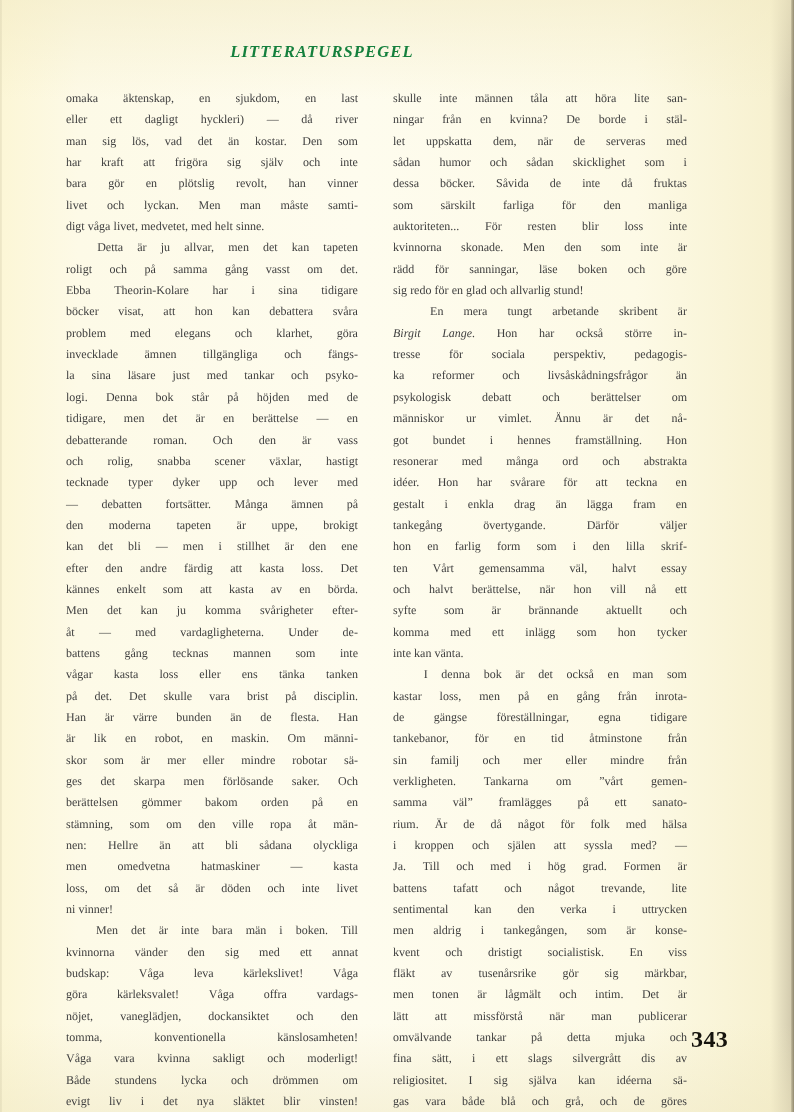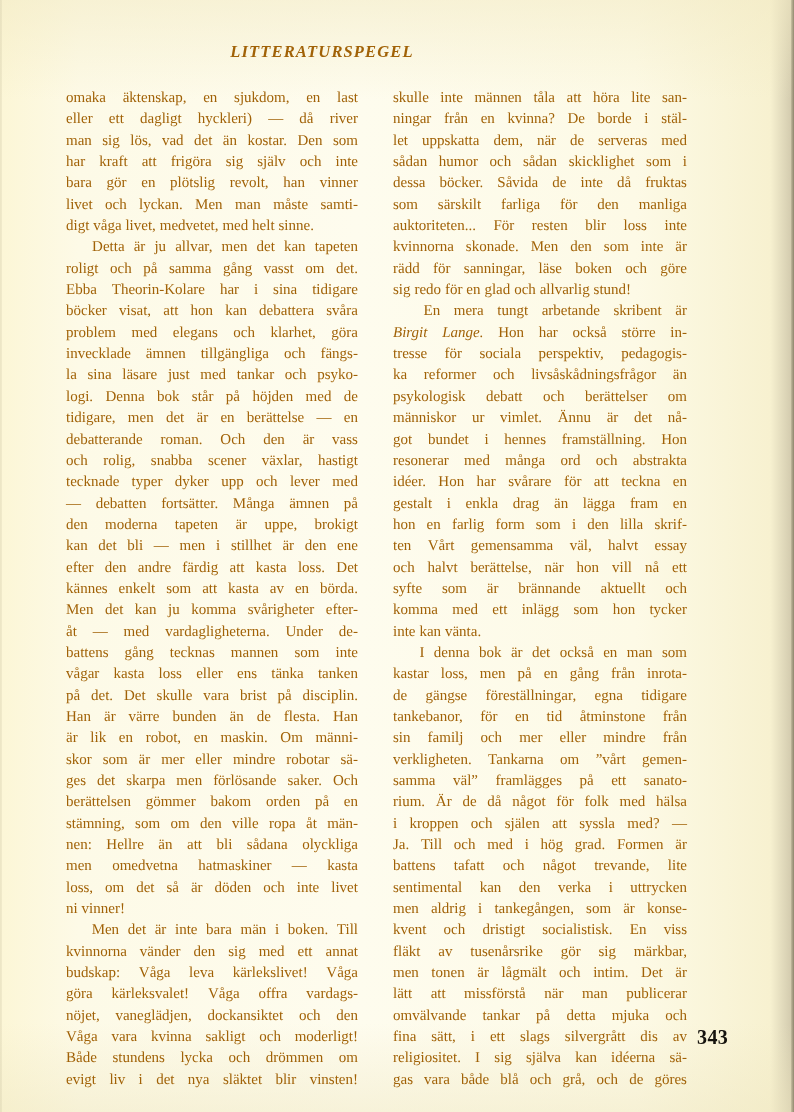--- a/index.html
+++ b/index.html
@@ -67,30 +67,30 @@
   #running-head {
     position: absolute;
     top: 42px;
     left: 0;
     width: 644px;
     text-align: center;
     font-style: italic;
     font-weight: bold;
     font-size: 16.5px;
     letter-spacing: 1.15px;
-    color: #a16207;
+    color: #15803d;
   }
 
   
   .column {
     position: absolute;
     top: 88px;
-    font-size: 15px;
+    font-size: 12px;
     line-height: 21.35px;
-    color: #a16207;
+    color: #404040;
     text-rendering: geometricPrecision;
   }
   #col-left {
     left: 66px;
     width: 292px;
   }
   #col-right {
     left: 393px;
     width: 294px;
   }
@@ -127,21 +127,21 @@
   .it {
     font-style: italic;
   }
 
   #folio {
     position: absolute;
     left: 0;
     top: 1026px;
     width: 728px;
     text-align: right;
-    font-size: 20px;
+    font-size: 24px;
     font-weight: bold;
     color: #15130d;
     letter-spacing: 0.3px;
   }
 </style>
 </head>
 <body>
 
 <div id="paper"></div>
 <div id="edge-left"></div>
@@ -189,20 +189,21 @@
       <div class="tline just"><span class="w">stämning,</span><span class="w">som</span><span class="w">om</span><span class="w">den</span><span class="w">ville</span><span class="w">ropa</span><span class="w">åt</span><span class="w">män-</span></div>
       <div class="tline just"><span class="w">nen:</span><span class="w">Hellre</span><span class="w">än</span><span class="w">att</span><span class="w">bli</span><span class="w">sådana</span><span class="w">olyckliga</span></div>
       <div class="tline just"><span class="w">men</span><span class="w">omedvetna</span><span class="w">hatmaskiner</span><span class="w">—</span><span class="w">kasta</span></div>
       <div class="tline just"><span class="w">loss,</span><span class="w">om</span><span class="w">det</span><span class="w">så</span><span class="w">är</span><span class="w">döden</span><span class="w">och</span><span class="w">inte</span><span class="w">livet</span></div>
       <div class="tline flush"><span class="w">ni</span><span class="w">vinner!</span></div>
       <div class="tline just indent"><span class="w">Men</span><span class="w">det</span><span class="w">är</span><span class="w">inte</span><span class="w">bara</span><span class="w">män</span><span class="w">i</span><span class="w">boken.</span><span class="w">Till</span></div>
       <div class="tline just"><span class="w">kvinnorna</span><span class="w">vänder</span><span class="w">den</span><span class="w">sig</span><span class="w">med</span><span class="w">ett</span><span class="w">annat</span></div>
       <div class="tline just"><span class="w">budskap:</span><span class="w">Våga</span><span class="w">leva</span><span class="w">kärlekslivet!</span><span class="w">Våga</span></div>
       <div class="tline just"><span class="w">göra</span><span class="w">kärleksvalet!</span><span class="w">Våga</span><span class="w">offra</span><span class="w">vardags-</span></div>
       <div class="tline just"><span class="w">nöjet,</span><span class="w">vaneglädjen,</span><span class="w">dockansiktet</span><span class="w">och</span><span class="w">den</span></div>
+      <div class="tline just"><span class="w">tomma,</span><span class="w">konventionella</span><span class="w">känslosamheten!</span></div>
       <div class="tline just"><span class="w">Våga</span><span class="w">vara</span><span class="w">kvinna</span><span class="w">sakligt</span><span class="w">och</span><span class="w">moderligt!</span></div>
       <div class="tline just"><span class="w">Både</span><span class="w">stundens</span><span class="w">lycka</span><span class="w">och</span><span class="w">drömmen</span><span class="w">om</span></div>
       <div class="tline just"><span class="w">evigt</span><span class="w">liv</span><span class="w">i</span><span class="w">det</span><span class="w">nya</span><span class="w">släktet</span><span class="w">blir</span><span class="w">vinsten!</span></div>
     </div>
 
   <div class="column" id="col-right">
       <div class="tline just"><span class="w">skulle</span><span class="w">inte</span><span class="w">männen</span><span class="w">tåla</span><span class="w">att</span><span class="w">höra</span><span class="w">lite</span><span class="w">san-</span></div>
       <div class="tline just"><span class="w">ningar</span><span class="w">från</span><span class="w">en</span><span class="w">kvinna?</span><span class="w">De</span><span class="w">borde</span><span class="w">i</span><span class="w">stäl-</span></div>
       <div class="tline just"><span class="w">let</span><span class="w">uppskatta</span><span class="w">dem,</span><span class="w">när</span><span class="w">de</span><span class="w">serveras</span><span class="w">med</span></div>
       <div class="tline just"><span class="w">sådan</span><span class="w">humor</span><span class="w">och</span><span class="w">sådan</span><span class="w">skicklighet</span><span class="w">som</span><span class="w">i</span></div>
@@ -215,20 +216,21 @@
       <div class="tline just indent"><span class="w">En</span><span class="w">mera</span><span class="w">tungt</span><span class="w">arbetande</span><span class="w">skribent</span><span class="w">är</span></div>
       <div class="tline just"><span class="w it">Birgit</span><span class="w it">Lange.</span><span class="w">Hon</span><span class="w">har</span><span class="w">också</span><span class="w">större</span><span class="w">in-</span></div>
       <div class="tline just"><span class="w">tresse</span><span class="w">för</span><span class="w">sociala</span><span class="w">perspektiv,</span><span class="w">pedagogis-</span></div>
       <div class="tline just"><span class="w">ka</span><span class="w">reformer</span><span class="w">och</span><span class="w">livsåskådningsfrågor</span><span class="w">än</span></div>
       <div class="tline just"><span class="w">psykologisk</span><span class="w">debatt</span><span class="w">och</span><span class="w">berättelser</span><span class="w">om</span></div>
       <div class="tline just"><span class="w">människor</span><span class="w">ur</span><span class="w">vimlet.</span><span class="w">Ännu</span><span class="w">är</span><span class="w">det</span><span class="w">nå-</span></div>
       <div class="tline just"><span class="w">got</span><span class="w">bundet</span><span class="w">i</span><span class="w">hennes</span><span class="w">framställning.</span><span class="w">Hon</span></div>
       <div class="tline just"><span class="w">resonerar</span><span class="w">med</span><span class="w">många</span><span class="w">ord</span><span class="w">och</span><span class="w">abstrakta</span></div>
       <div class="tline just"><span class="w">idéer.</span><span class="w">Hon</span><span class="w">har</span><span class="w">svårare</span><span class="w">för</span><span class="w">att</span><span class="w">teckna</span><span class="w">en</span></div>
       <div class="tline just"><span class="w">gestalt</span><span class="w">i</span><span class="w">enkla</span><span class="w">drag</span><span class="w">än</span><span class="w">lägga</span><span class="w">fram</span><span class="w">en</span></div>
+      <div class="tline just"><span class="w">tankegång</span><span class="w">övertygande.</span><span class="w">Därför</span><span class="w">väljer</span></div>
       <div class="tline just"><span class="w">hon</span><span class="w">en</span><span class="w">farlig</span><span class="w">form</span><span class="w">som</span><span class="w">i</span><span class="w">den</span><span class="w">lilla</span><span class="w">skrif-</span></div>
       <div class="tline just"><span class="w">ten</span><span class="w">Vårt</span><span class="w">gemensamma</span><span class="w">väl,</span><span class="w">halvt</span><span class="w">essay</span></div>
       <div class="tline just"><span class="w">och</span><span class="w">halvt</span><span class="w">berättelse,</span><span class="w">när</span><span class="w">hon</span><span class="w">vill</span><span class="w">nå</span><span class="w">ett</span></div>
       <div class="tline just"><span class="w">syfte</span><span class="w">som</span><span class="w">är</span><span class="w">brännande</span><span class="w">aktuellt</span><span class="w">och</span></div>
       <div class="tline just"><span class="w">komma</span><span class="w">med</span><span class="w">ett</span><span class="w">inlägg</span><span class="w">som</span><span class="w">hon</span><span class="w">tycker</span></div>
       <div class="tline flush"><span class="w">inte</span><span class="w">kan</span><span class="w">vänta.</span></div>
       <div class="tline just indent"><span class="w">I</span><span class="w">denna</span><span class="w">bok</span><span class="w">är</span><span class="w">det</span><span class="w">också</span><span class="w">en</span><span class="w">man</span><span class="w">som</span></div>
       <div class="tline just"><span class="w">kastar</span><span class="w">loss,</span><span class="w">men</span><span class="w">på</span><span class="w">en</span><span class="w">gång</span><span class="w">från</span><span class="w">inrota-</span></div>
       <div class="tline just"><span class="w">de</span><span class="w">gängse</span><span class="w">föreställningar,</span><span class="w">egna</span><span class="w">tidigare</span></div>
       <div class="tline just"><span class="w">tankebanor,</span><span class="w">för</span><span class="w">en</span><span class="w">tid</span><span class="w">åtminstone</span><span class="w">från</span></div>

